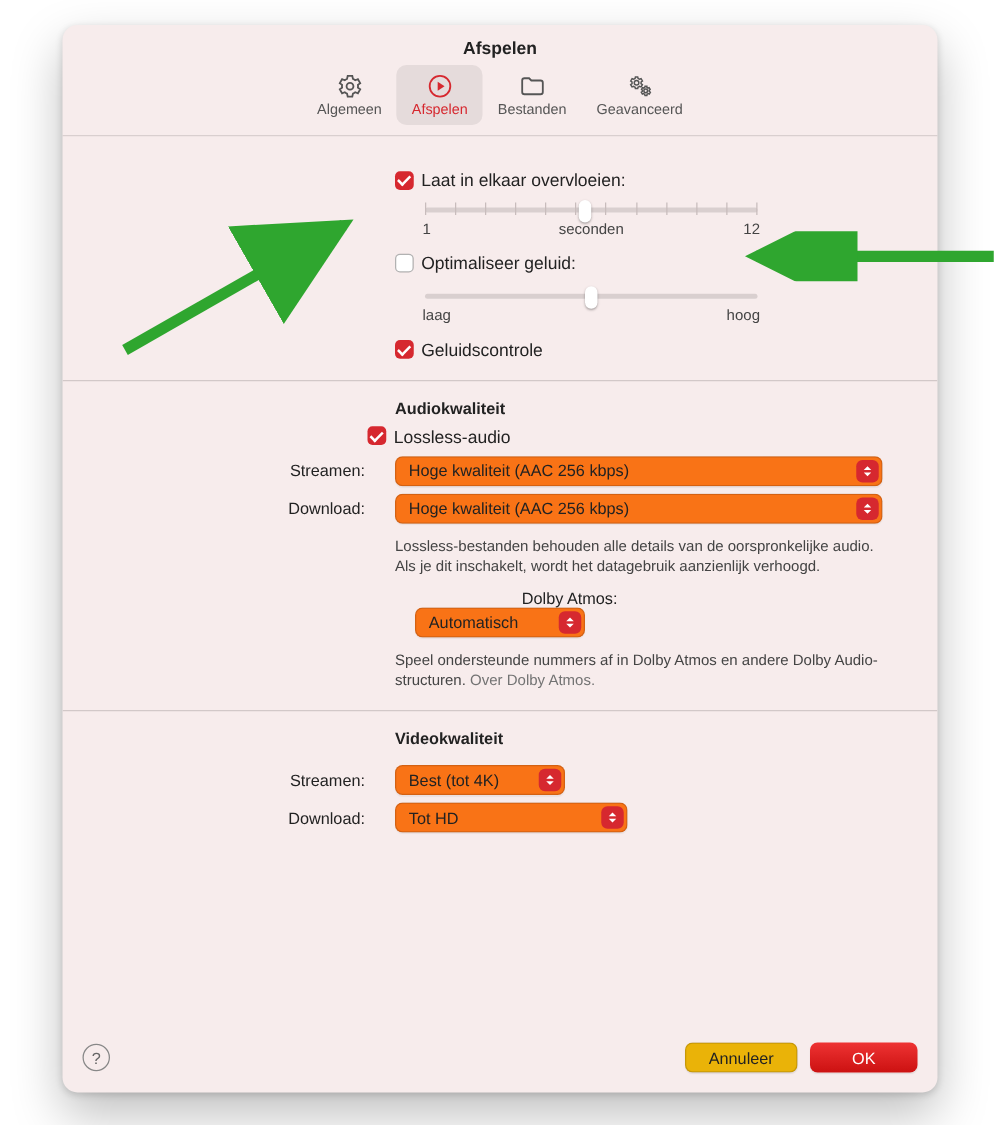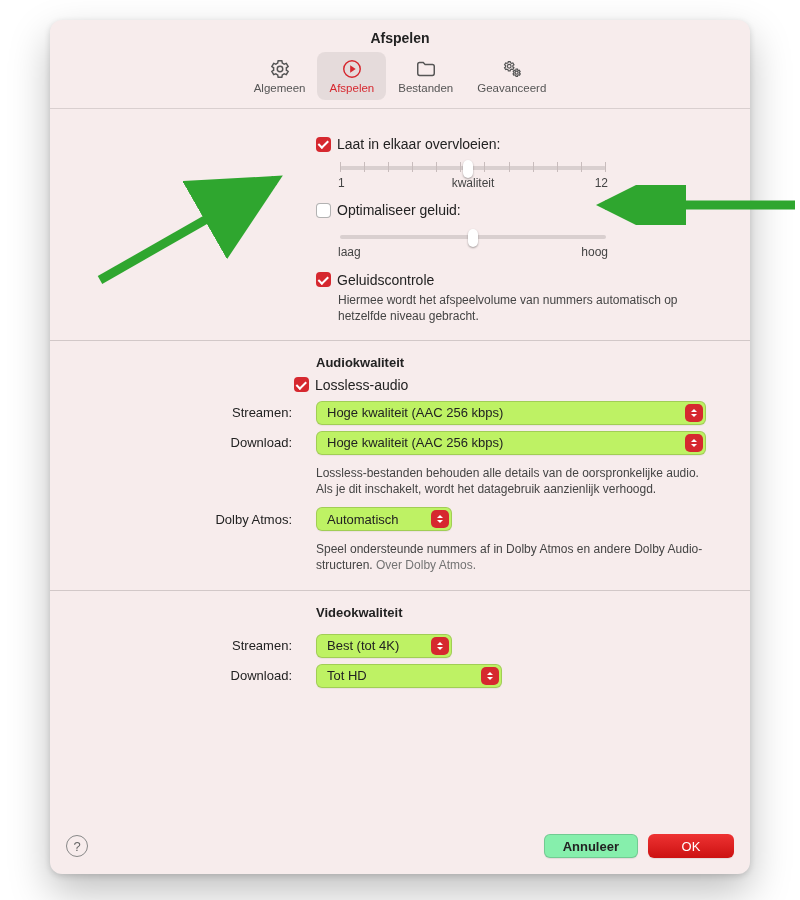--- a/index.html
+++ b/index.html
@@ -115,21 +115,21 @@
   .slider-labels{display:flex;justify-content:space-between;font-size:12px;color:#444;margin:6px 0 0 0;}
   .slider-center{position:absolute;left:50%;transform:translateX(-50%);}
   .slider-wrap{width:270px;}
   .desc{font-size:12px;color:#444;margin-top:4px;line-height:1.35;max-width:400px;}
   .hr{border:none;border-top:1px solid rgba(0,0,0,0.15);margin:16px -30px 14px -30px;}
   .section-head{font-weight:700;font-size:13px;margin-bottom:6px;}
   .form-row{display:flex;align-items:center;margin:6px 0;}
   .form-label{width:236px;text-align:right;padding-right:24px;font-size:13px;}
   .select{
     display:inline-flex;align-items:center;justify-content:space-between;
-    background:#bef264;border:1px solid rgba(0,0,0,0.15);border-radius:6px;
+    background:#f97316;border:1px solid rgba(0,0,0,0.15);border-radius:6px;
     padding:3px 2px 3px 10px;font-size:13px;height:24px;
     box-shadow:0 1px 1px rgba(0,0,0,0.05);
     text-align:center;
   }
   .select-caret{
     width:18px;height:18px;border-radius:5px;background:#d6282f;
     display:flex;flex-direction:column;align-items:center;justify-content:center;
     margin-left:8px;flex-shrink:0;
   }
   .select-caret::before,.select-caret::after{
@@ -143,23 +143,22 @@
     padding:12px 16px 16px 16px;
   }
   .help{
     width:22px;height:22px;border-radius:50%;border:1.5px solid #888;
     display:flex;align-items:center;justify-content:center;color:#666;font-size:13px;
   }
   .spacer{flex:1;}
   .btn{
     height:24px;border-radius:6px;padding:0 18px;font-size:13px;
     display:inline-flex;align-items:center;justify-content:center;
-    border:1px solid rgba(0,0,0,0.15);background:#86efac;
+    border:1px solid rgba(0,0,0,0.15);background:#eab308;
     box-shadow:0 1px 1px rgba(0,0,0,0.08);
-    font-weight:bold;
   }
   .btn.primary{
     background:linear-gradient(#e33,#c11);color:#fff;border:none;min-width:86px;font-weight:500;
   }
   
   .arrow{position:absolute;pointer-events:none;}
 </style>
 </head>
 <body>
 
@@ -221,21 +220,21 @@
                 <span></span>
                 <span></span>
                 <span></span>
                 <span></span>
                 <span></span>
             </div>
             <div class="slider-thumb" id="cf-thumb" style="left: 48%;"></div>
           </div>
           <div class="slider-labels" style="position:relative;">
             <span>1</span>
-            <span class="slider-center">kwaliteit</span>
+            <span class="slider-center">seconden</span>
             <span>12</span>
           </div>
         </div>
       </div>
     </div>
 
     <div class="row" style="margin-top:12px;">
       <div class="leftcol"></div>
       <div class="rightcol">
         <label class="checkbox">
@@ -254,21 +253,20 @@
       </div>
     </div>
 
     <div class="row" style="margin-top:12px;">
       <div class="leftcol"></div>
       <div class="rightcol">
         <label class="checkbox">
           <span class="cb checked"></span>
           <span>Geluidscontrole</span>
         </label>
-        <div class="desc" style="margin-left:22px;">Hiermee wordt het afspeelvolume van nummers automatisch op hetzelfde niveau gebracht.</div>
       </div>
     </div>
 
     <hr class="hr">
 
     <div class="row">
       <div class="leftcol"></div>
       <div class="rightcol">
         <div class="section-head">Audiokwaliteit</div>
         <label class="checkbox" style="margin-left:-22px;">
@@ -290,21 +288,21 @@
       <div class="select" style="width:390px;">
         <span>Hoge kwaliteit (AAC 256 kbps)</span>
         <span class="select-caret"></span>
       </div>
     </div>
     <div class="form-row">
       <div class="form-label"></div>
       <div class="desc">Lossless-bestanden behouden alle details van de oorspronkelijke audio. Als je dit inschakelt, wordt het datagebruik aanzienlijk verhoogd.</div>
     </div>
 
-    <div class="form-row" style="margin-top:10px;">
+    <div class="form-row" style="margin-top:10px;flex-direction:column;">
       <div class="form-label">Dolby Atmos:</div>
       <div class="select" style="width:136px;">
         <span>Automatisch</span>
         <span class="select-caret"></span>
       </div>
     </div>
     <div class="form-row">
       <div class="form-label"></div>
       <div class="desc">
         <span>Speel ondersteunde nummers af in Dolby Atmos en andere Dolby Audio-structuren. </span><a href="#" class="link">Over Dolby Atmos.</a>

